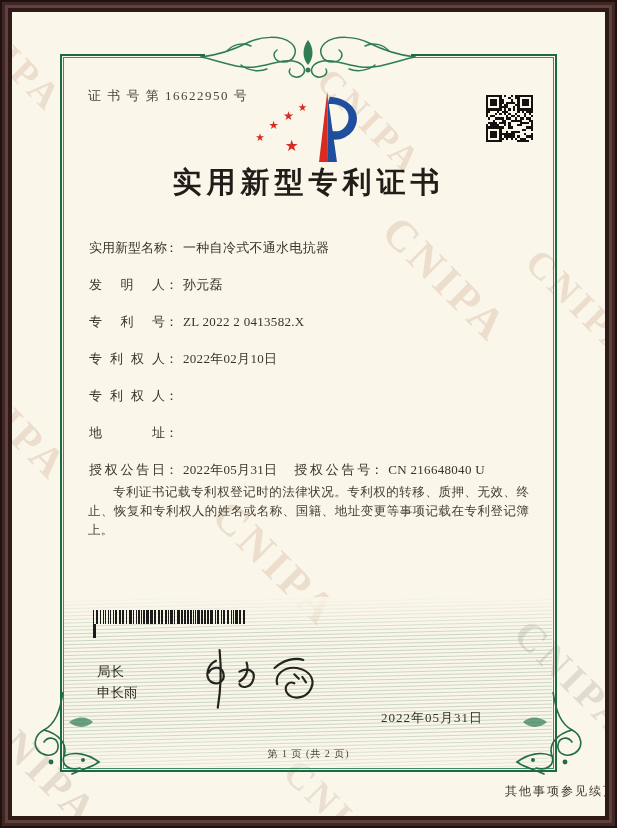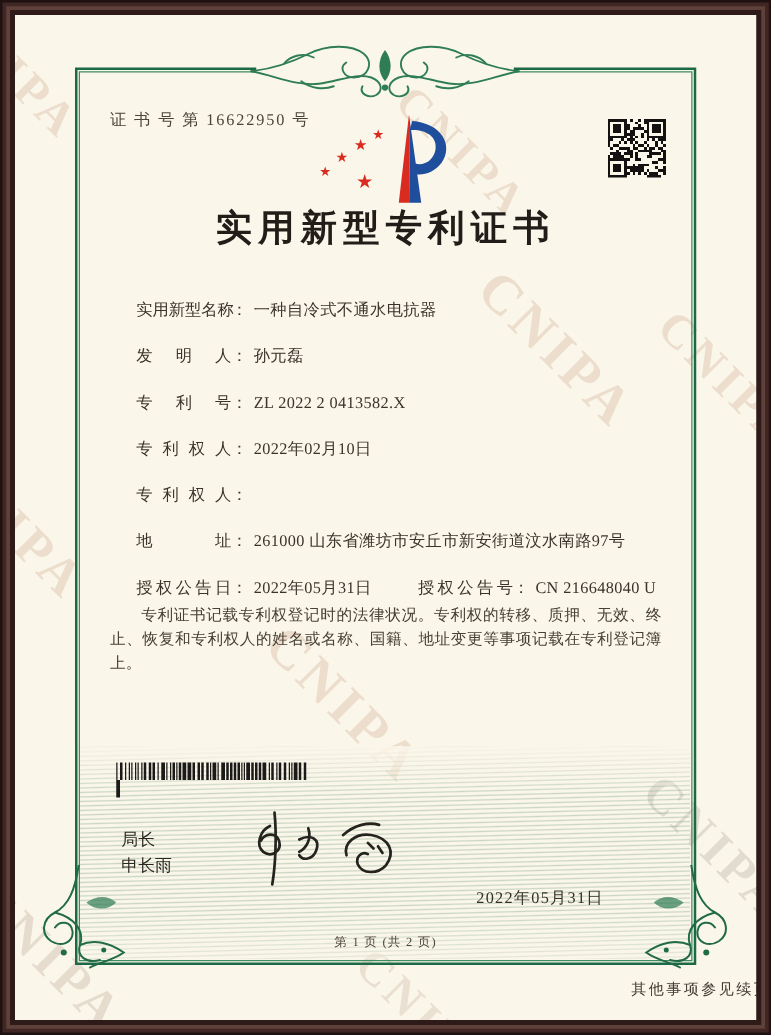--- a/index.html
+++ b/index.html
@@ -48,21 +48,21 @@
   .qr{position:absolute;left:486px;top:95px;width:47px;height:47px;z-index:6;}
   .logo{position:absolute;left:248px;top:87px;width:120px;height:80px;z-index:6;}
   .title{
     position:absolute;left:0;right:0;top:163px;z-index:6;text-align:center;
     font-size:29px;font-weight:bold;letter-spacing:5px;color:#221d18;
   }
   .fields{position:absolute;left:89px;top:240px;width:450px;z-index:6;
     font-size:13px;color:#3b332b;}
   .frow{height:37px;display:flex;align-items:flex-start;line-height:16px;white-space:nowrap;}
   .fgroup{display:flex;align-items:flex-start;}
-  .flabel{display:inline-block;width:76px;text-align:justify;text-align-last:justify;margin-left:20px;}
+  .flabel{display:inline-block;width:76px;text-align:justify;text-align-last:justify;}
   .fcolon{display:inline-block;}
   .fvalue{margin-left:5px;letter-spacing:0.3px;}
   .fgroup2{margin-left:17px;}
   .paras{
     position:absolute;left:88px;top:483px;width:441px;z-index:6;
     font-size:12.5px;line-height:19px;color:#473e34;text-align:justify;
   }
   .paras p{margin:0;text-indent:2em;}
   .barcode{position:absolute;left:93px;top:610px;width:156px;height:14px;z-index:6;font-size:0;}
   .barcode i{display:inline-block;height:14px;background:#1c1a18;vertical-align:top;}
@@ -417,21 +417,20 @@
       <span class="fcolon">：</span>
     <span class="fvalue">2022年02月10日</span>
   </div>
   <div class="frow">
     <span class="flabel">专利权人</span>
       <span class="fcolon">：</span>
   </div>
   <div class="frow">
     <span class="flabel">地址</span>
       <span class="fcolon">：</span>
-    <span class="fvalue">261000 山东省潍坊市安丘市新安街道汶水南路97号</span>
   </div>
   <div class="frow">
     <span class="fgroup">
       <span class="flabel">授权公告日</span>
         <span class="fcolon">：</span>
       <span class="fvalue">2022年05月31日</span>
     </span>
     <span class="fgroup fgroup2">
       <span class="flabel">授权公告号</span>
         <span class="fcolon">：</span>

